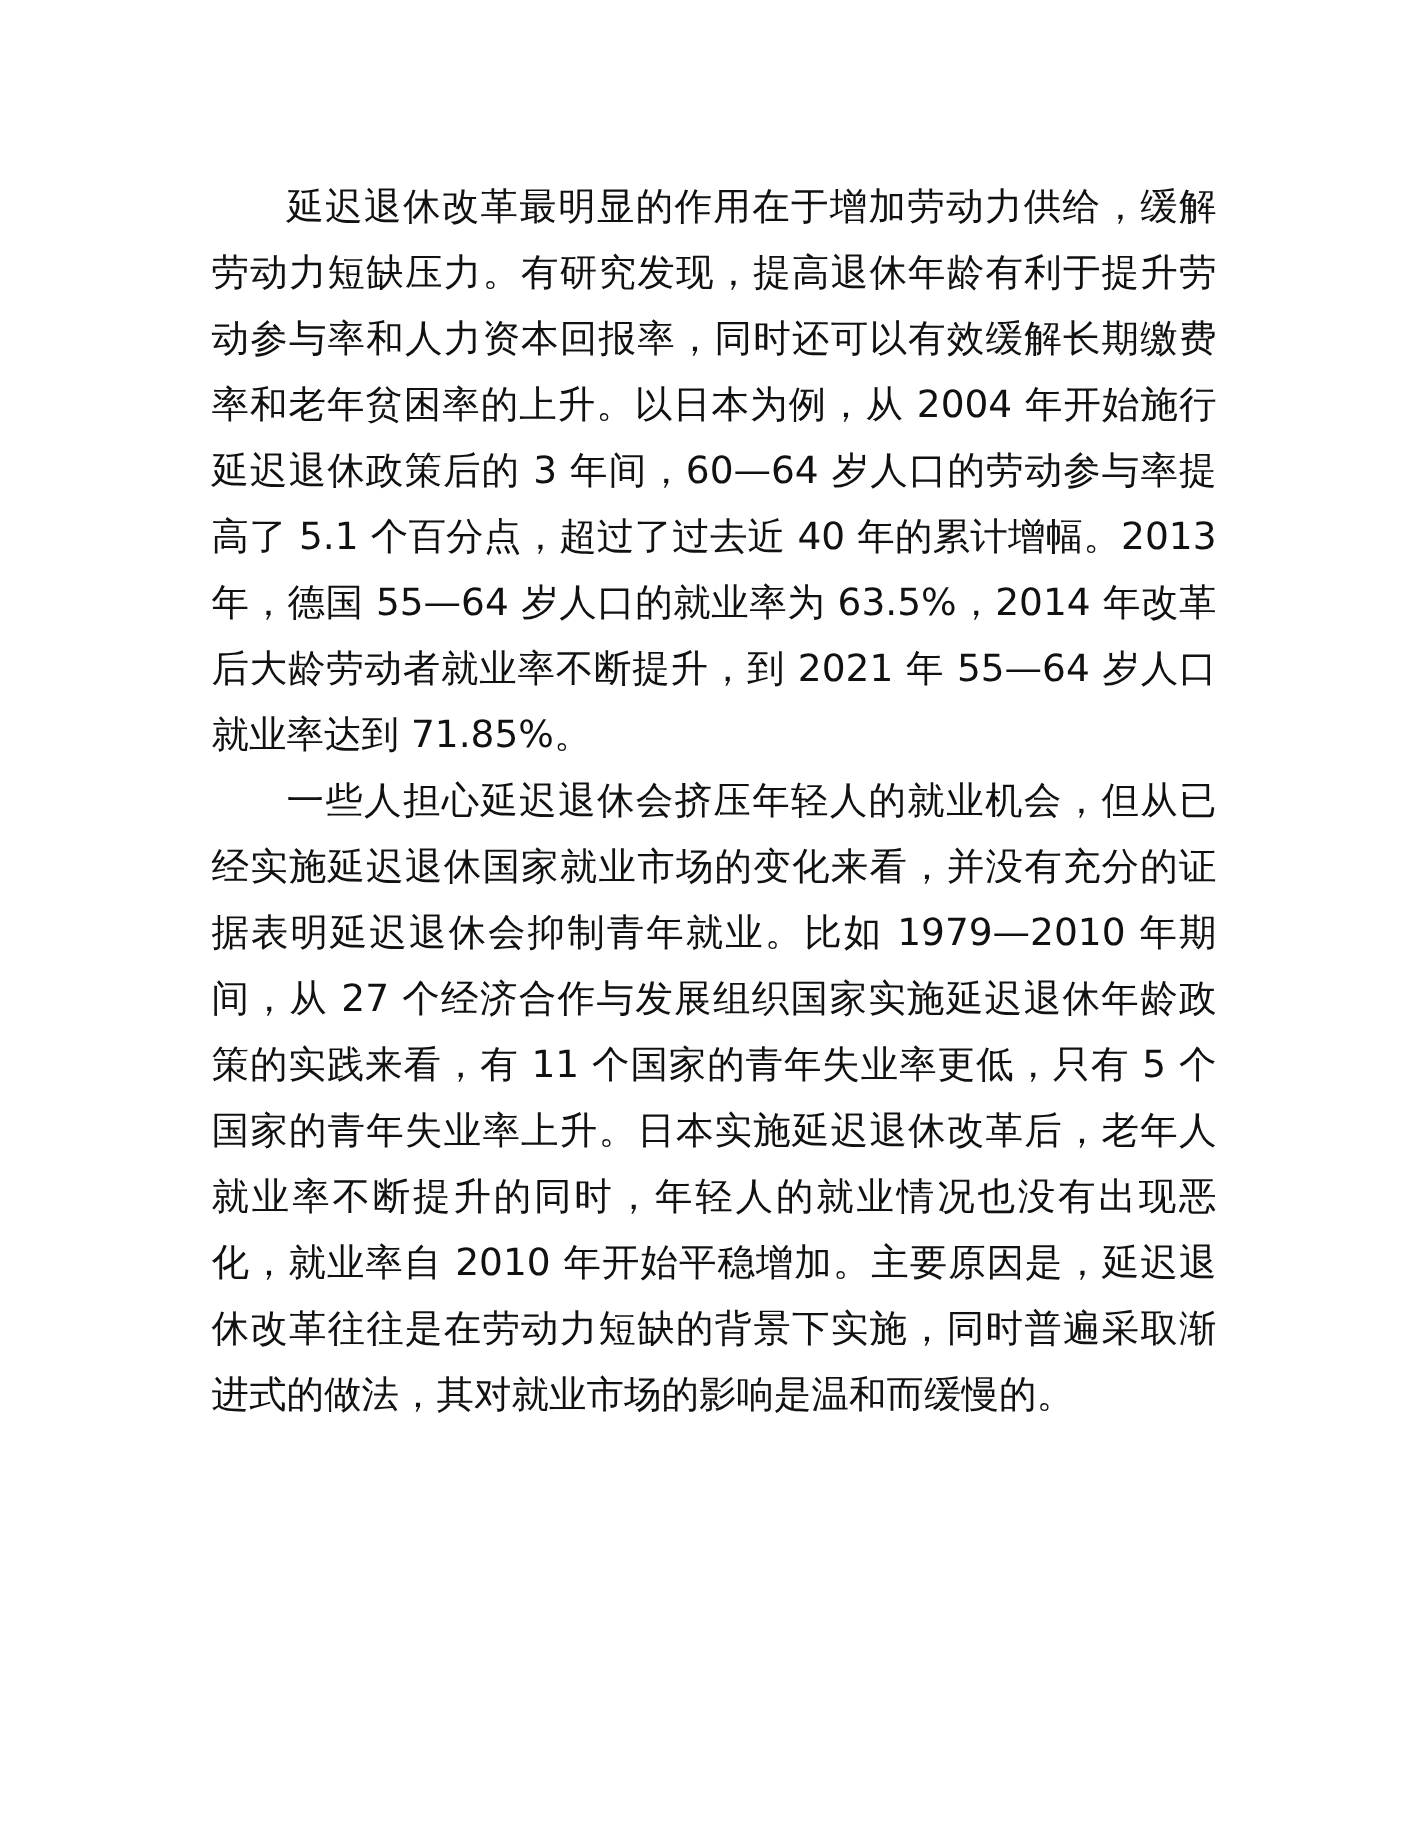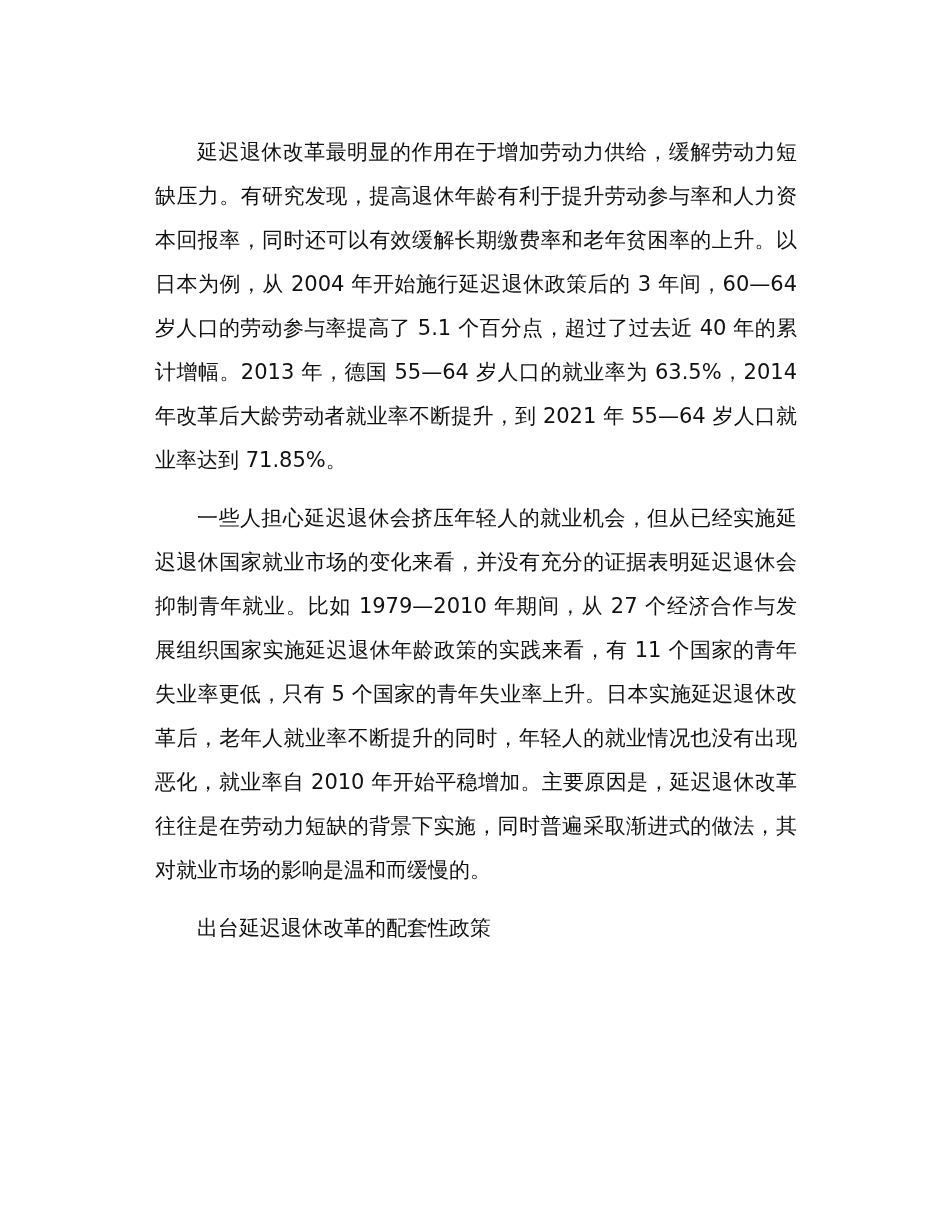--- a/index.html
+++ b/index.html
@@ -15,34 +15,33 @@
       font-family: "DejaVu Sans", sans-serif;
       color: #111111;
     }
     .page {
       position: absolute;
       left: 141px;
       top: 116px;
       width: 670px;
     }
     .para {
-      margin: 14px;
-      font-size: 21px;
+      margin: 0;
+      font-size: 25px;
       line-height: 44px;
       text-align: justify;
       text-indent: 2em;
       letter-spacing: 0px;
     }
     .para + .para {
       margin-top: 0px;
     }
     .para.heading {
       text-align: left;
     }
   </style>
 </head>
 <body>
 
 <div class="page">
   <p class="para">延迟退休改革最明显的作用在于增加劳动力供给，缓解劳动力短缺压力。有研究发现，提高退休年龄有利于提升劳动参与率和人力资本回报率，同时还可以有效缓解长期缴费率和老年贫困率的上升。以日本为例，从 2004 年开始施行延迟退休政策后的 3 年间，60—64 岁人口的劳动参与率提高了 5.1 个百分点，超过了过去近 40 年的累计增幅。2013 年，德国 55—64 岁人口的就业率为 63.5%，2014 年改革后大龄劳动者就业率不断提升，到 2021 年 55—64 岁人口就业率达到 71.85%。</p>
   <p class="para">一些人担心延迟退休会挤压年轻人的就业机会，但从已经实施延迟退休国家就业市场的变化来看，并没有充分的证据表明延迟退休会抑制青年就业。比如 1979—2010 年期间，从 27 个经济合作与发展组织国家实施延迟退休年龄政策的实践来看，有 11 个国家的青年失业率更低，只有 5 个国家的青年失业率上升。日本实施延迟退休改革后，老年人就业率不断提升的同时，年轻人的就业情况也没有出现恶化，就业率自 2010 年开始平稳增加。主要原因是，延迟退休改革往往是在劳动力短缺的背景下实施，同时普遍采取渐进式的做法，其对就业市场的影响是温和而缓慢的。</p>
-  <p class="para heading">出台延迟退休改革的配套性政策</p>
 </div>
 
 </body></html>

